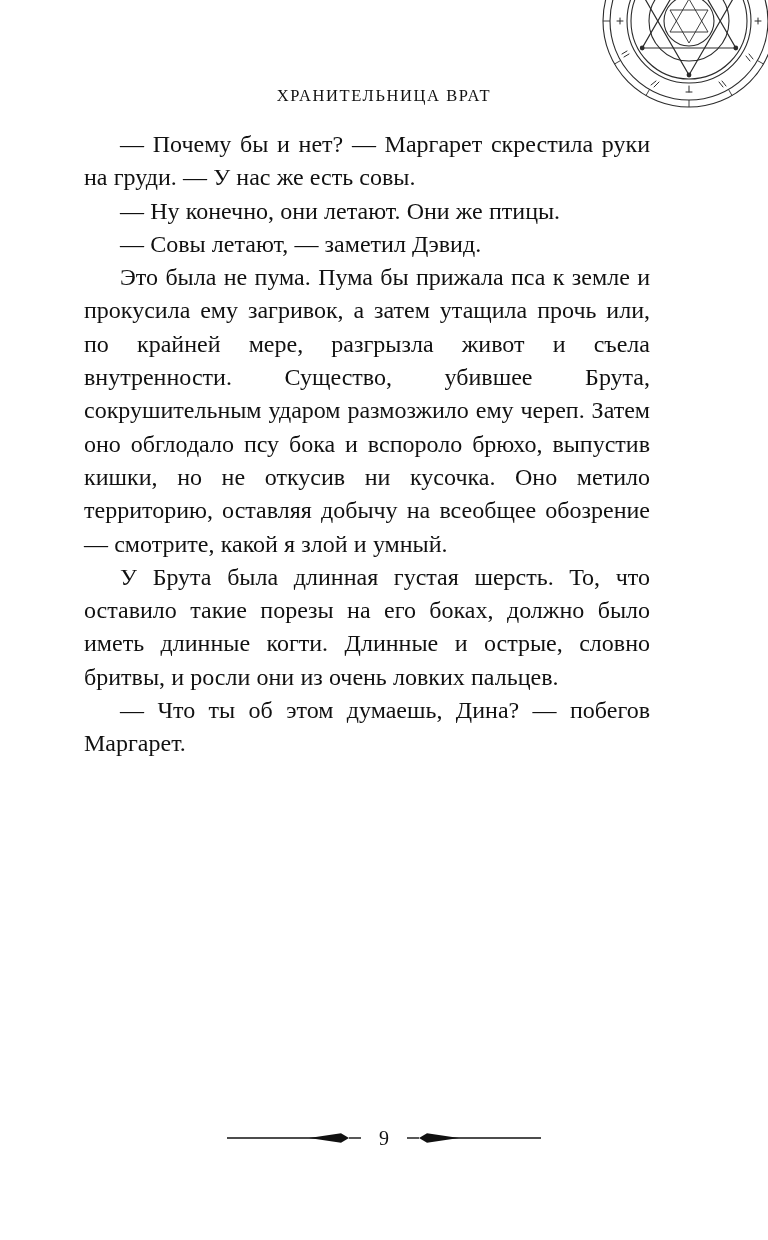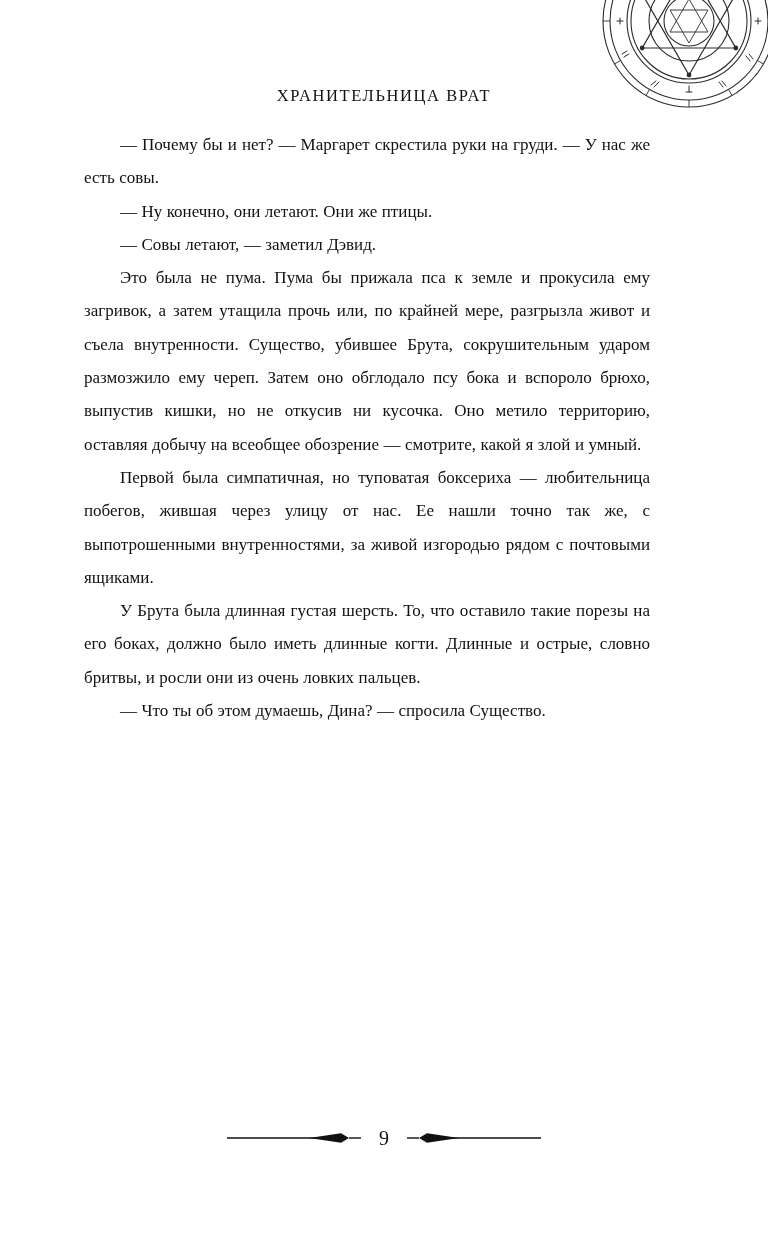--- a/index.html
+++ b/index.html
@@ -55,21 +55,21 @@
 
   .text-block {
     position: absolute;
     top: 128px;
     left: 84px;
     width: 566px;
   }
 
   .text-block p {
     margin: 0;
-    font-size: 17px;
+    font-size: 24px;
     line-height: 33.3px;
     text-align: justify;
     text-justify: inter-word;
     text-indent: 36px;
     hyphens: manual;
     word-spacing: 0.2px;
   }
 
   .text-block p.dialogue {
     text-indent: 36px;
@@ -162,23 +162,22 @@
     </svg>
   </div>
 
   <div class="running-head">ХРАНИТЕЛЬНИЦА ВРАТ</div>
 
   <div class="text-block">
     <p class="dialogue">— Почему бы и нет? — Маргарет скрестила руки на груди. — У нас же есть совы.</p>
     <p class="dialogue">— Ну конечно, они летают. Они же птицы.</p>
     <p class="dialogue">— Совы летают, — заметил Дэвид.</p>
     <p>Это была не пума. Пума бы прижала пса к земле и прокусила ему загривок, а затем утащила прочь или, по крайней мере, разгрызла живот и съела внутренности. Существо, убившее Брута, сокрушительным ударом размозжило ему череп. Затем оно обглодало псу бока и вспороло брюхо, выпустив кишки, но не откусив ни кусочка. Оно метило территорию, оставляя добычу на всеобщее обозрение — смотрите, какой я злой и умный.</p>
-    <p>Первой была симпатичная, но туповатая боксериха — любительница побегов, жившая через улицу от нас. Ее нашли точно так же, с выпотрошенными внутренностями, за живой изгородью рядом с почтовыми ящиками.</p>
     <p>У Брута была длинная густая шерсть. То, что оставило такие порезы на его боках, должно было иметь длинные когти. Длинные и острые, словно бритвы, и росли они из очень ловких пальцев.</p>
-    <p class="dialogue">— Что ты об этом думаешь, Дина? — спросила Существо.</p>
+    <p class="dialogue">— Что ты об этом думаешь, Дина? — побегов Маргарет.</p>
   </div>
 
   <div class="page-footer">
     <span class="orn">
       <svg viewBox="0 0 136 12" width="136" height="12" xmlns="http://www.w3.org/2000/svg">
         <path d="M2 6 L96 6" stroke="#111" stroke-width="1.4" fill="none"></path>
         <path d="M84 6 L116 1.2 L124 6 L116 10.8 Z" fill="#111"></path>
         <path d="M124 6 L136 6" stroke="#111" stroke-width="1.4" fill="none"></path>
       </svg>
     </span>

